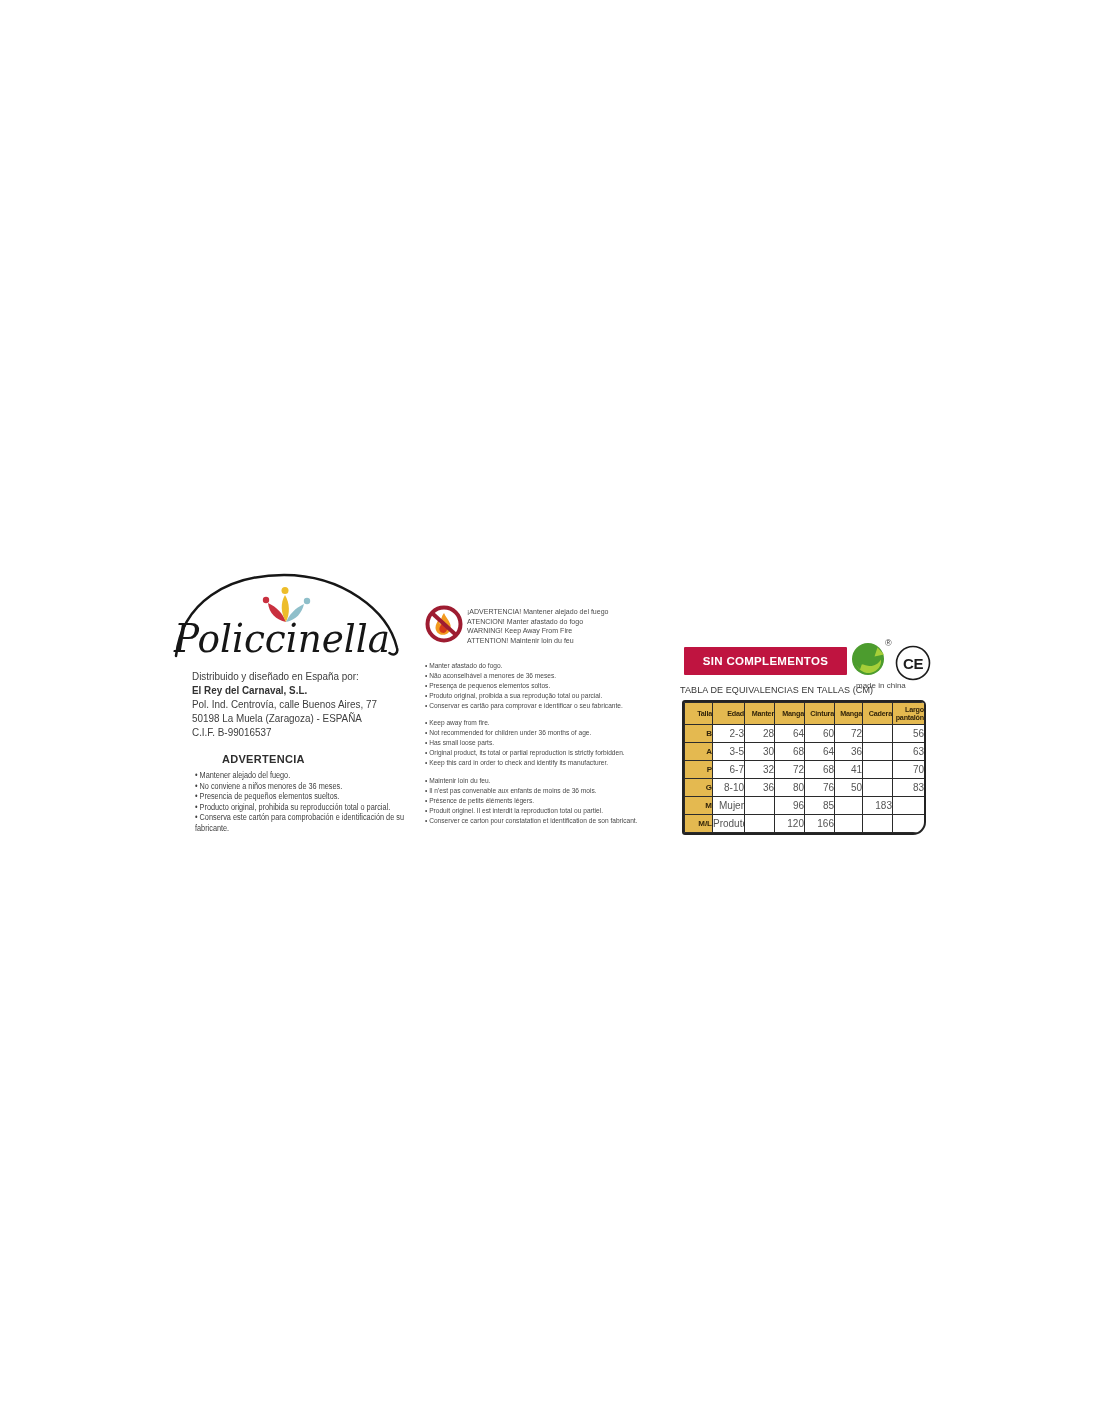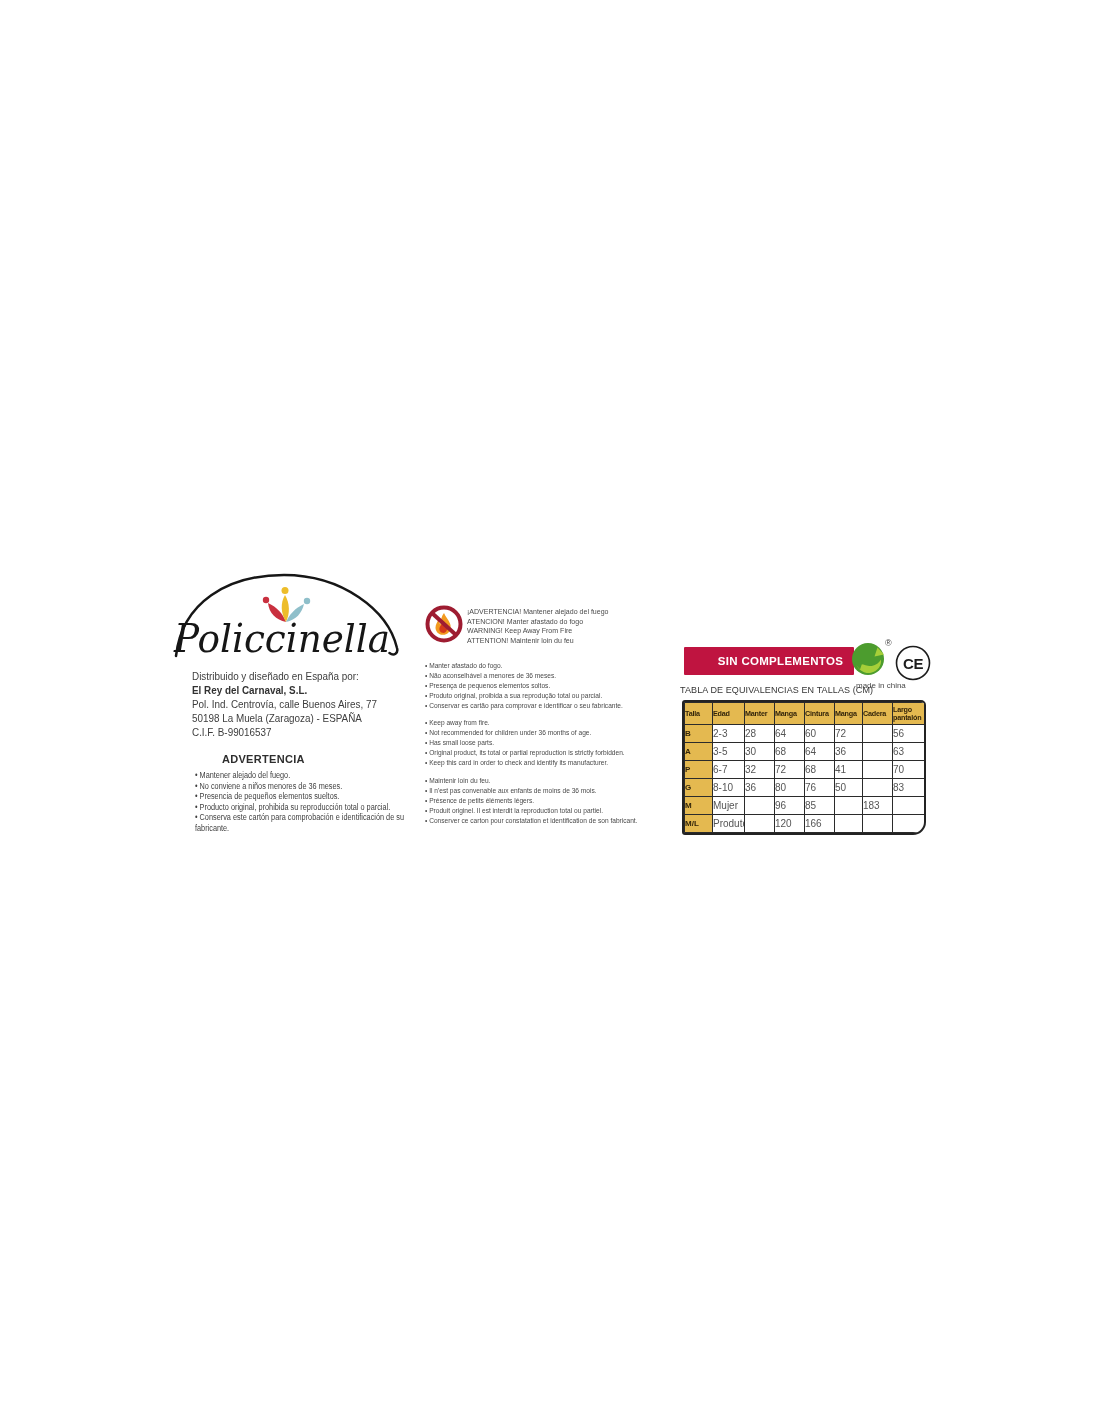--- a/index.html
+++ b/index.html
@@ -20,33 +20,33 @@
   .fire-lines{left:467px;top:607px;width:205px;font-size:8px;line-height:9.6px;
               transform:scaleX(.88);transform-origin:0 0;color:#4a4a4a;}
   .cond-mid{width:286px;font-size:7.5px;line-height:10px;
             transform:scaleX(.88);transform-origin:0 0;color:#4a4a4a;}
   .pt-list{left:425px;top:661px;}
   .en-list{left:425px;top:718px;}
   .fr-list{left:425px;top:776px;}
   .li{white-space:normal;}
 
   
-  .banner{left:684px;top:647px;width:147px;height:28px;background:var(--banner,#bf1440);
+  .banner{left:684px;top:647px;width:163px;height:28px;background:var(--banner,#bf1440);
           color:#fff;font-weight:bold;font-size:11.5px;letter-spacing:.3px;
-          display:flex;align-items:center;justify-content:center;border-radius:1px;padding-left:23px;}
+          display:flex;align-items:center;justify-content:center;border-radius:1px;}
   .green-dot{left:851px;top:642px;width:34px;height:34px;}
   .reg-mark{left:885px;top:638px;font-size:9px;color:#444;}
   .ce-mark{left:895px;top:645px;width:36px;height:36px;}
   .made-in{left:856px;top:681px;width:76px;text-align:left;font-size:8px;color:#4a4a4a;}
 
   .table-title{left:680px;top:685px;font-size:9px;font-weight:normal;color:#343434;letter-spacing:.1px;}
   .size-table-wrap{left:682px;top:700px;width:240px;border:2px solid #232323;
                    border-radius:3px 5px 13px 3px;overflow:hidden;background:#fff;}
   table.size{border-collapse:collapse;width:100%;table-layout:fixed;}
-  table.size th,table.size td{border:1px solid #2b2b2b;text-align:left;padding:0;
+  table.size th,table.size td{border:1px solid #2b2b2b;text-align:right;padding:0;
                               overflow:hidden;}
   table.size thead th{background:var(--table-gold,#e4b950);color:#33250a;font-weight:bold;
                       font-size:7.2px;line-height:8px;height:21px;letter-spacing:-.2px;}
   table.size td{font-size:10px;color:#555;height:17px;}
   table.size td.talla{background:var(--table-gold,#e4b950);color:#33250a;font-weight:bold;font-size:8px;}
 
   svg text{font-family:"Liberation Sans",sans-serif;}
   .logo-script{font-family:"DejaVu Serif",serif;font-style:italic;}
 </style>
 </head>

